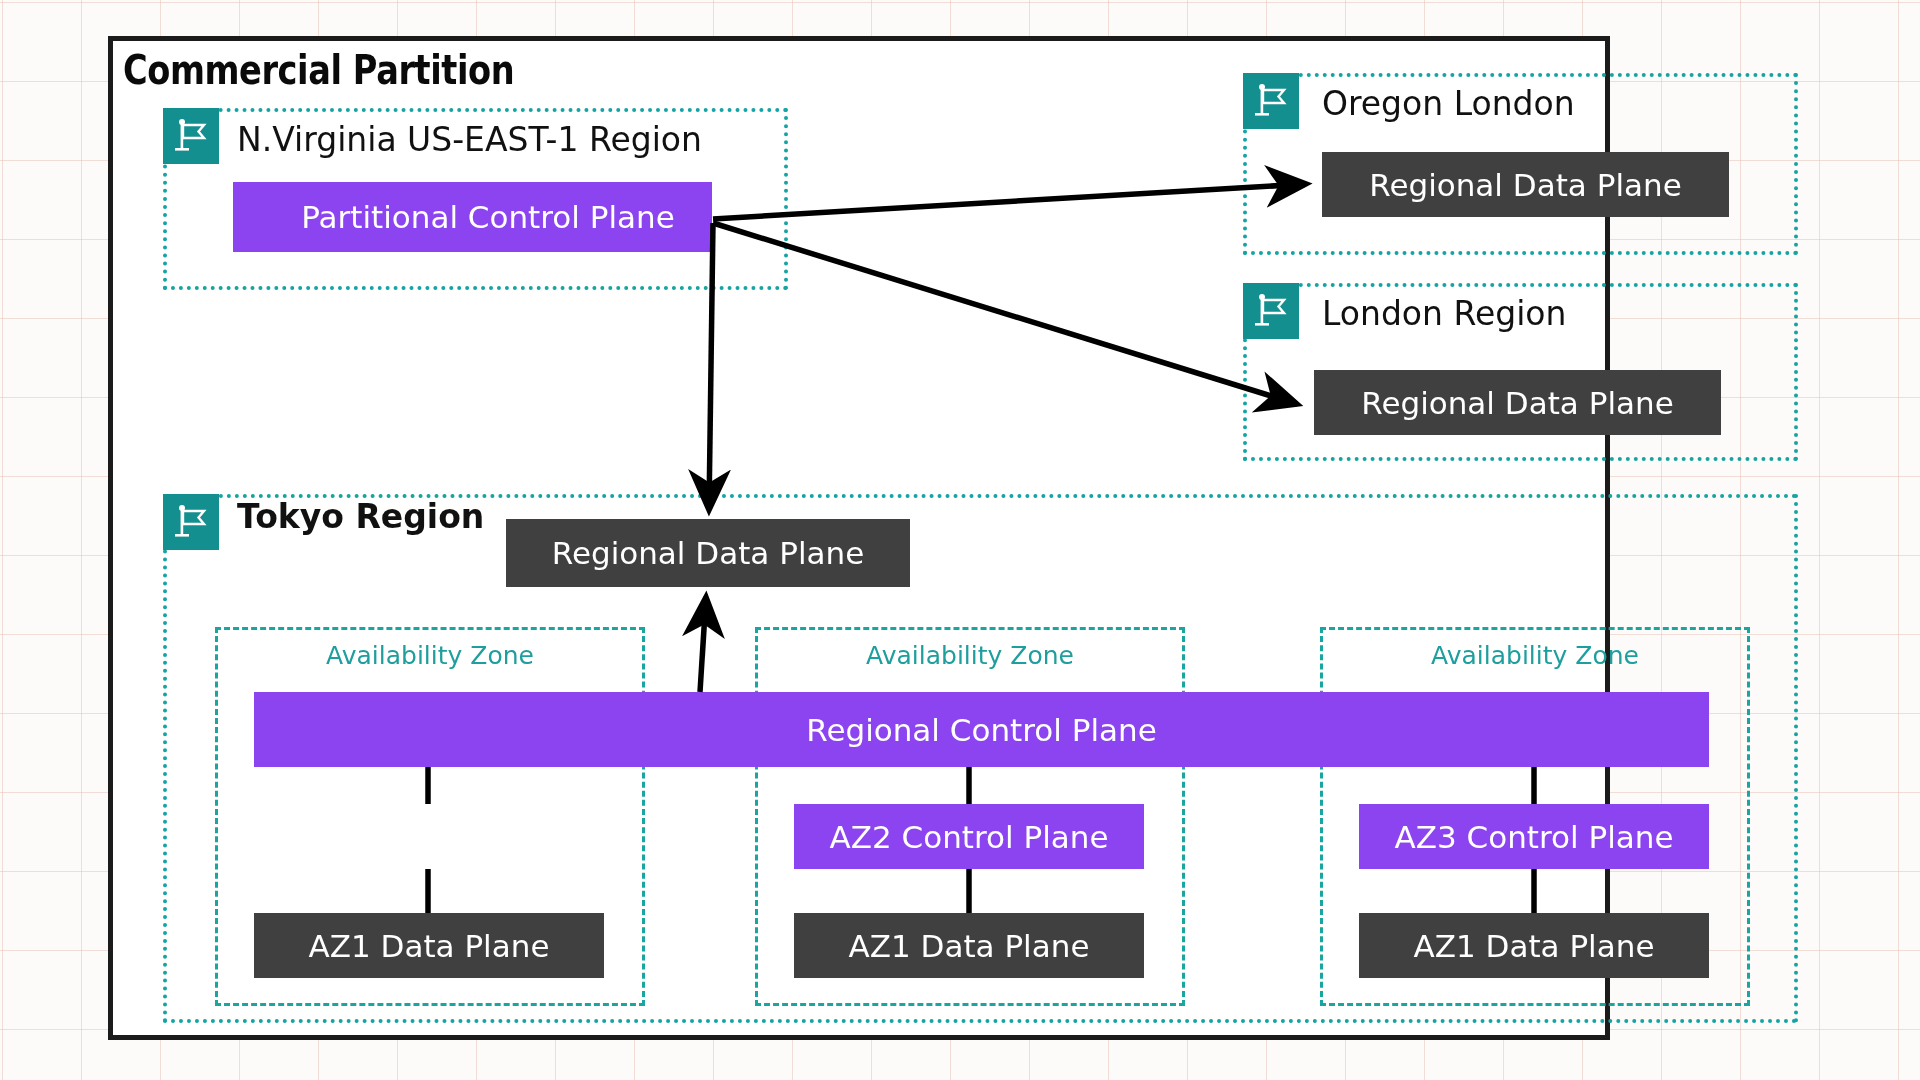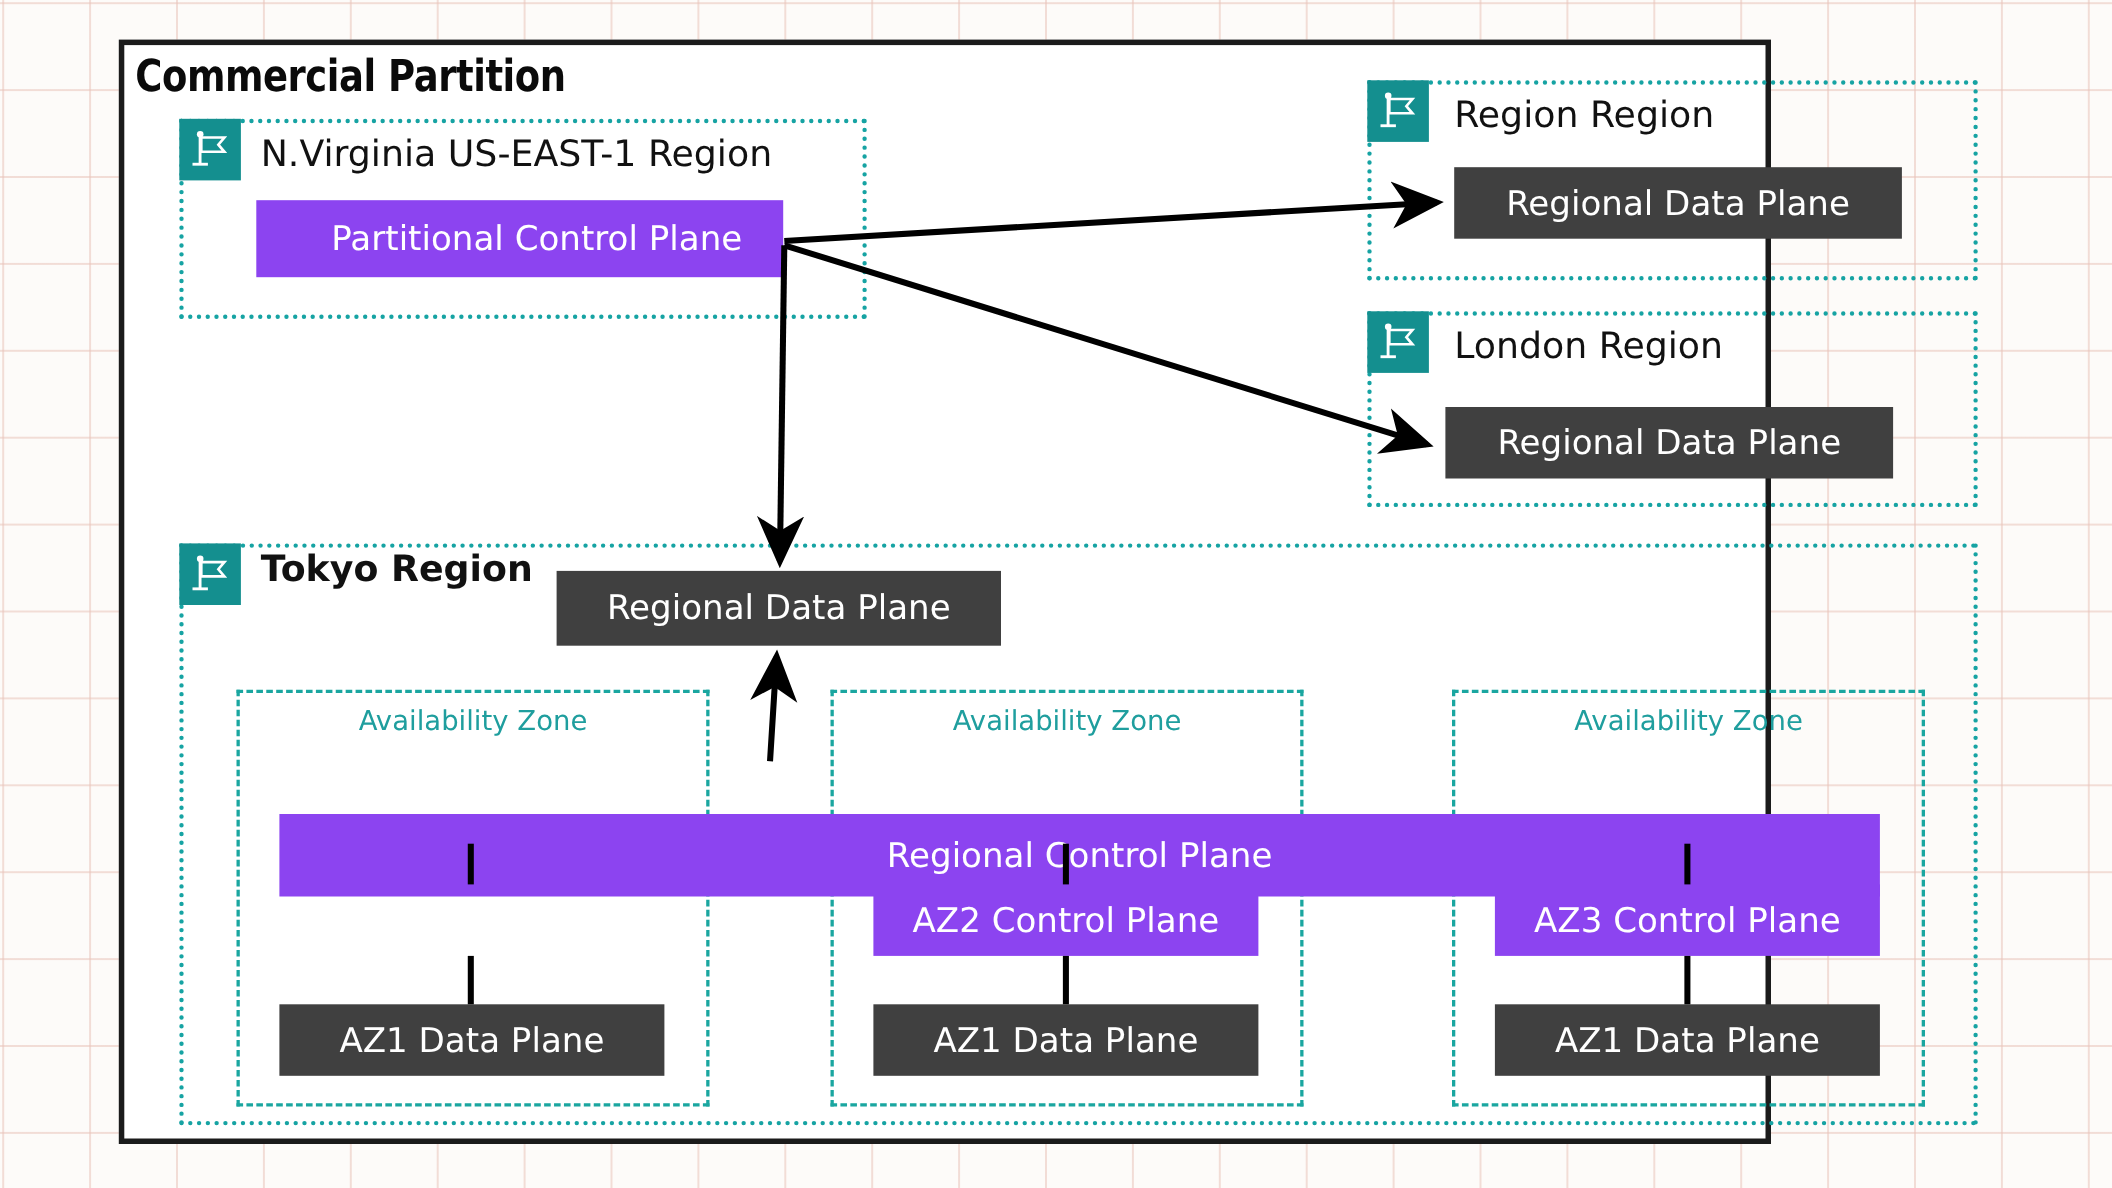--- a/index.html
+++ b/index.html
@@ -152,21 +152,21 @@
   <div class="region" style="left:1243px; top:73px; width:555px; height:182px;"></div>
 
   <div class="flag-badge" style="left:1243px; top:73px;">
     <svg width="36" height="38" viewBox="0 0 36 38" fill="none" aria-hidden="true">
       <circle cx="9" cy="5" r="3" fill="#ffffff"></circle>
       <rect x="7.6" y="6" width="2.6" height="26" fill="#ffffff"></rect>
       <rect x="2" y="31" width="14" height="2.6" fill="#ffffff"></rect>
       <path d="M10 8 L31 8 L25.5 14.5 L31 21 L10 21 Z" stroke="#ffffff" stroke-width="2.4" fill="none" stroke-linejoin="miter"></path>
     </svg>
   </div>
-  <div class="region-label" style="left:1322px; top:87px;">Region Region</div>
+  <div class="region-label" style="left:1322px; top:87px;">Oregon London</div>
 
   <div class="node cyan" style="left:1322px; top:152px; width:407px; height:65px;">
     <span>Regional Data Plane</span>
   </div>
 
   <div class="region" style="left:1243px; top:283px; width:555px; height:178px;"></div>
 
   <div class="flag-badge" style="left:1243px; top:283px;">
     <svg width="36" height="38" viewBox="0 0 36 38" fill="none" aria-hidden="true">
       <circle cx="9" cy="5" r="3" fill="#ffffff"></circle>
@@ -217,21 +217,21 @@
   <div class="az" style="left:1320px; top:627px; width:430px; height:379px;"></div>
   <div class="az-label" style="left:1320px; top:641px; width:430px;">Availability Zone</div>
 
   <div class="node purple" style="left:1359px; top:804px; width:350px; height:65px;">
     <span>AZ3 Control Plane</span>
   </div>
   <div class="node cyan" style="left:1359px; top:913px; width:350px; height:65px;">
     <span>AZ1 Data Plane</span>
   </div>
 
-  <div class="node purple" style="left:254px; top:692px; width:1455px; height:75px; z-index:4;margin-top:48px;">
+  <div class="node purple" style="left:254px; top:692px; width:1455px; height:75px; z-index:4;">
     <span>Regional Control Plane</span>
   </div>
 
   <svg id="connectors" viewBox="0 0 1920 1080">
     <defs>
       <marker id="arrowhead" markerWidth="9" markerHeight="9" refX="7.4" refY="4.5" orient="auto" markerUnits="strokeWidth">
         <path d="M0,0.6 L8.6,4.5 L0,8.4 L2.4,4.5 Z" fill="#000000"></path>
       </marker>
     </defs>
 

